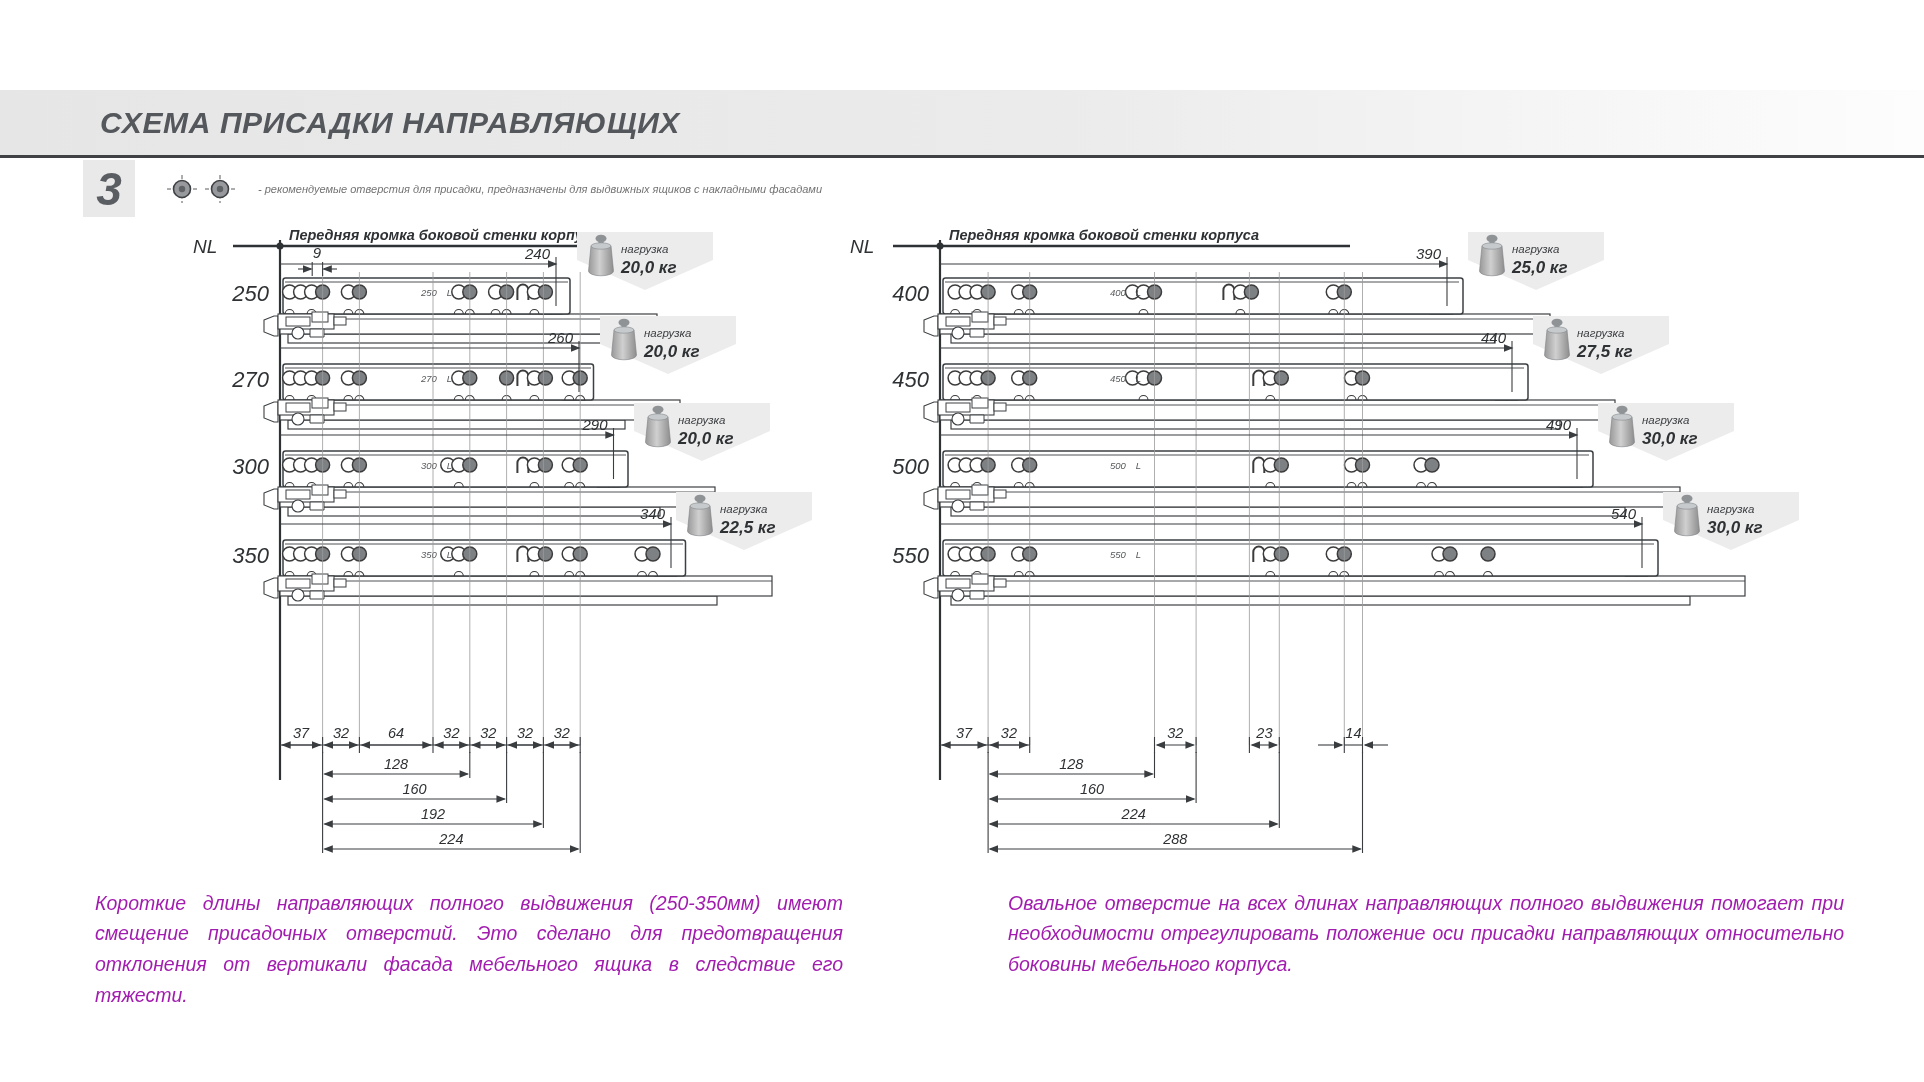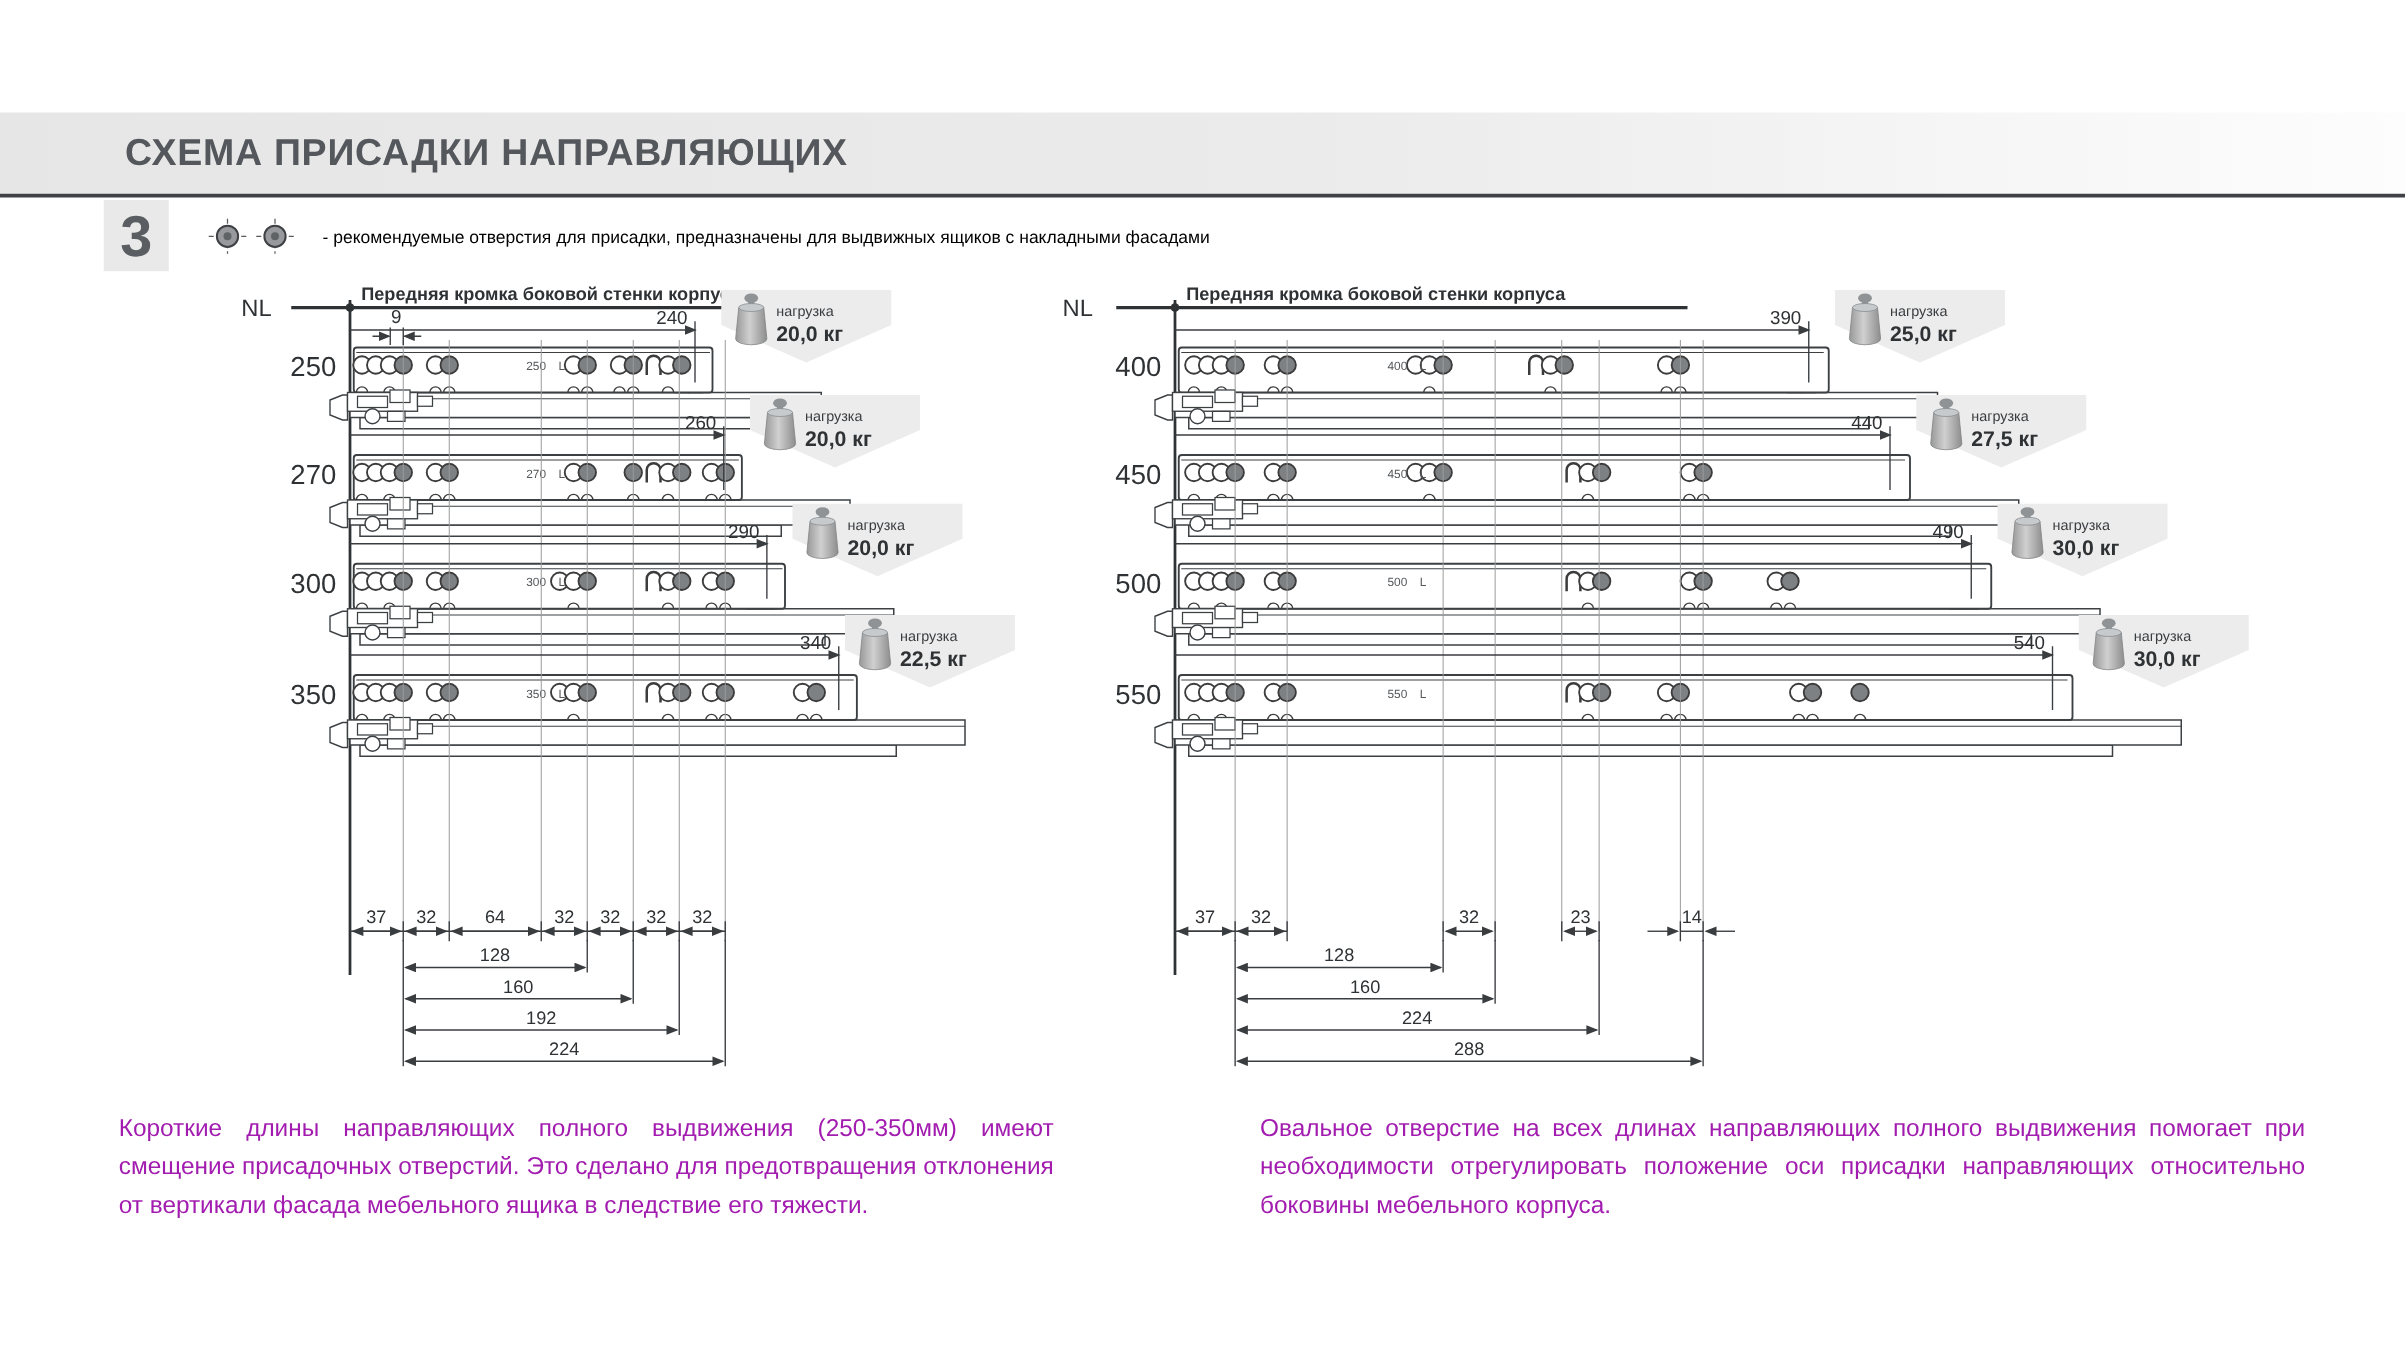--- a/index.html
+++ b/index.html
@@ -1,26 +1,26 @@
 <!DOCTYPE html>
 <html><head>
 <meta charset="utf-8">
 <style>
   html,body{margin:0;padding:0;background:#fff;width:1924px;height:1082px;overflow:hidden;
     font-family:"Liberation Sans",sans-serif;color:#2f3234;}
-  .page{position:relative;width:1544px;height:1082px;background:#fff;}
+  .page{position:relative;width:1544px;height:1082px;background:#fff;font-style:italic;}
   .header-bar{position:absolute;left:0;top:90px;width:1924px;height:65px;
     background:linear-gradient(90deg,#e6e6e6 0%,#ebebeb 55%,#fdfdfd 100%);
     display:flex;align-items:center;}
   .header-bar h1{margin:0 0 0 100px;font-size:30px;font-weight:700;letter-spacing:.6px;color:#54575b;}
   .header-rule{position:absolute;left:0;top:155px;width:1924px;height:3px;background:#3f4144;}
   .sec-num{position:absolute;left:83px;top:160px;width:52px;height:57px;background:#e9e9e9;
     display:flex;align-items:center;justify-content:center;font-size:46px;font-weight:700;color:#5a5d61;}
   .legend{position:absolute;left:160px;top:168px;height:42px;display:flex;align-items:center;gap:14px;}
-  .legend-text{font-size:14px;color:#000000;}
+  .legend-text{font-size:11px;color:#737373;}
   .diag{position:absolute;}
   .note{position:absolute;top:868px;font-size:19.5px;line-height:1.58;color:#a21caf;text-align:justify;}
   .note-left{left:95px;width:748px;}
   .note-right{left:1008px;width:836px;}
   
   .dimline{stroke:#3a3d40;stroke-width:1.1;fill:none;}
   .tick{stroke:#3a3d40;stroke-width:1.1;}
   .grid{stroke:#9b9b9b;stroke-width:.8;}
   .thick{stroke:#2f3234;stroke-width:2.6;}
   .datum{stroke:#2f3234;stroke-width:2.2;}

